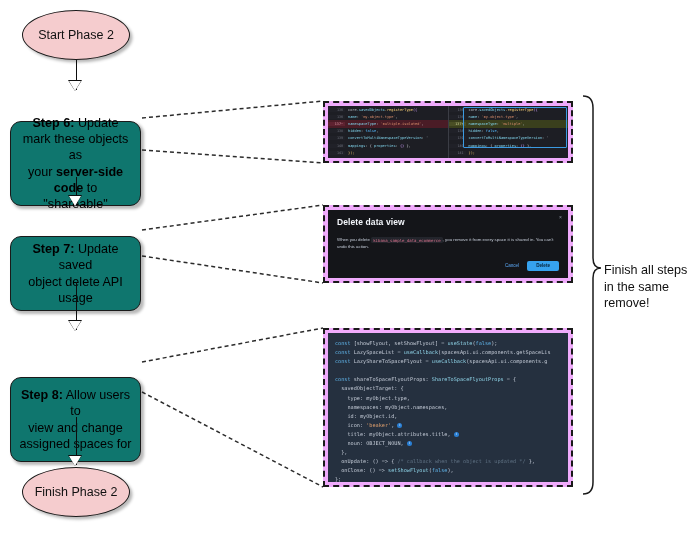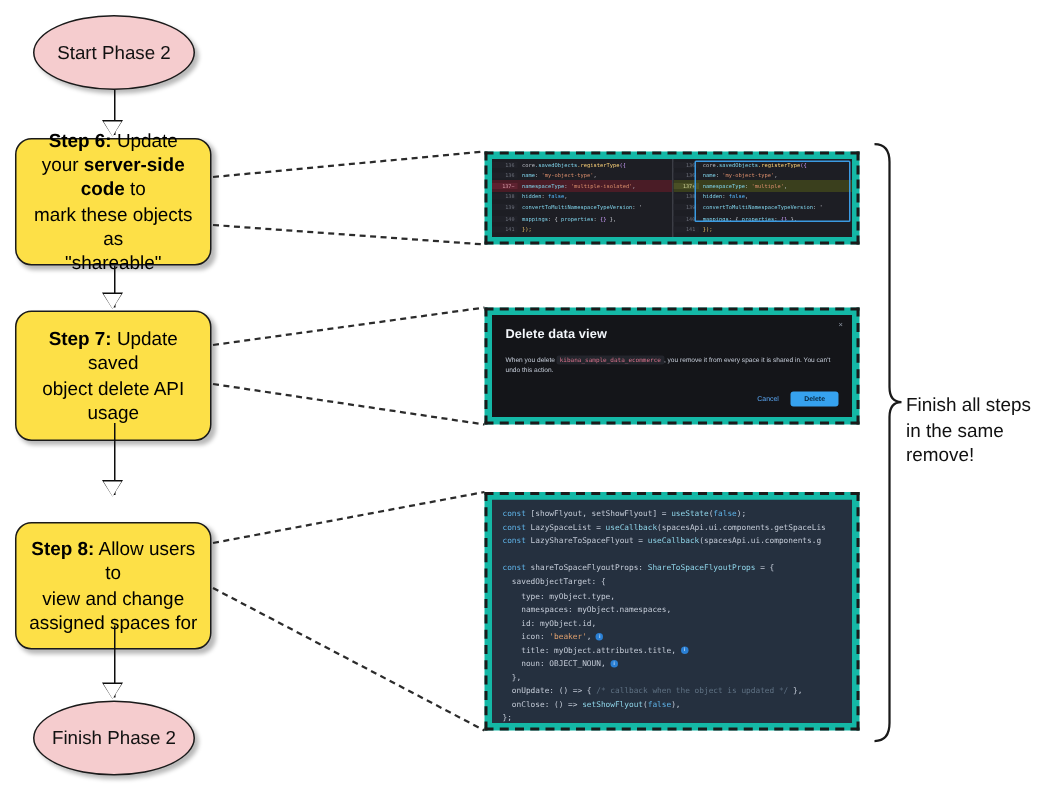--- a/index.html
+++ b/index.html
@@ -17,26 +17,27 @@
     border:1.6px solid #1a1a1a;
     border-radius:50%;
     background:#f5ccce;
     color:#111;
     font-size:12.5px;
     box-shadow:2.5px 2.5px 3px rgba(0,0,0,0.28);
   }
   .process{
     border:1.6px solid #1a1a1a;
     border-radius:11px;
-    background:#fde047;
+    background:#0f766e;
     color:#000;
     font-size:12.6px;
     line-height:16.3px;
     padding:4px 7px;
     box-shadow:2.5px 2.5px 3px rgba(0,0,0,0.28);
+    margin-top:29px;
   }
   .process b{font-weight:bold;}
 
   
   .vline{position:absolute;width:0;border-left:1.5px solid #0d0d0d;}
   .arrowhead{
     position:absolute;width:0;height:0;
     border-left:6.5px solid transparent;
     border-right:6.5px solid transparent;
     border-top:10px solid #0d0d0d;
@@ -46,21 +47,21 @@
   }
   .arrowwrap{position:absolute;width:0;height:0;
     border-left:7.5px solid transparent;
     border-right:7.5px solid transparent;
     border-top:11.5px solid #0d0d0d;}
 
   
   .shot{
     position:absolute;box-sizing:border-box;
     border:2px dashed #1a1a1a;
-    background:#14b8a6;
+    background:#f0abfc;
     padding:3px;
   }
   .shot-inner{width:100%;height:100%;overflow:hidden;position:relative;}
 
   
   .diff{
     background:#1d1e24;display:flex;width:100%;height:100%;
     font-family:"DejaVu Sans Mono", monospace;
   }
   .diff-pane{flex:1 1 50%;position:relative;overflow:hidden;}
@@ -132,31 +133,31 @@
     <span>Start Phase 2</span>
   </div>
 
   <div class="vline" style="left:75.5px;top:60px;height:30px;"></div>
   <div class="arrowwrap" style="left:68px;top:80px;"></div>
   <div class="arrowhead hollow" style="left:69px;top:80.6px;"></div>
 
   <div class="node process" style="left:10px;top:92px;width:131px;height:85px;">
     <div style="width:100%;">
       <div><b>Step 6:</b><span> Update</span></div>
+      <div>mark these objects as</div>
       <div><span>your </span><b>server-side code</b><span> to</span></div>
-      <div>mark these objects as</div>
       <div>"shareable"</div>
     </div>
   </div>
 
   <div class="vline" style="left:75.5px;top:177px;height:28px;"></div>
   <div class="arrowwrap" style="left:68px;top:195px;"></div>
   <div class="arrowhead hollow" style="left:69px;top:195.6px;"></div>
 
-  <div class="node process" style="left:10px;top:207px;width:131px;height:87px;">
+  <div class="node process" style="left:10px;top:207px;width:131px;height:75px;">
     <div style="width:100%;">
       <div><b>Step 7:</b><span> Update saved</span></div>
       <div>object delete API usage</div>
     </div>
   </div>
 
   <div class="vline" style="left:75.5px;top:282px;height:48px;"></div>
   <div class="arrowwrap" style="left:68px;top:320px;"></div>
   <div class="arrowhead hollow" style="left:69px;top:320.6px;"></div>
 

